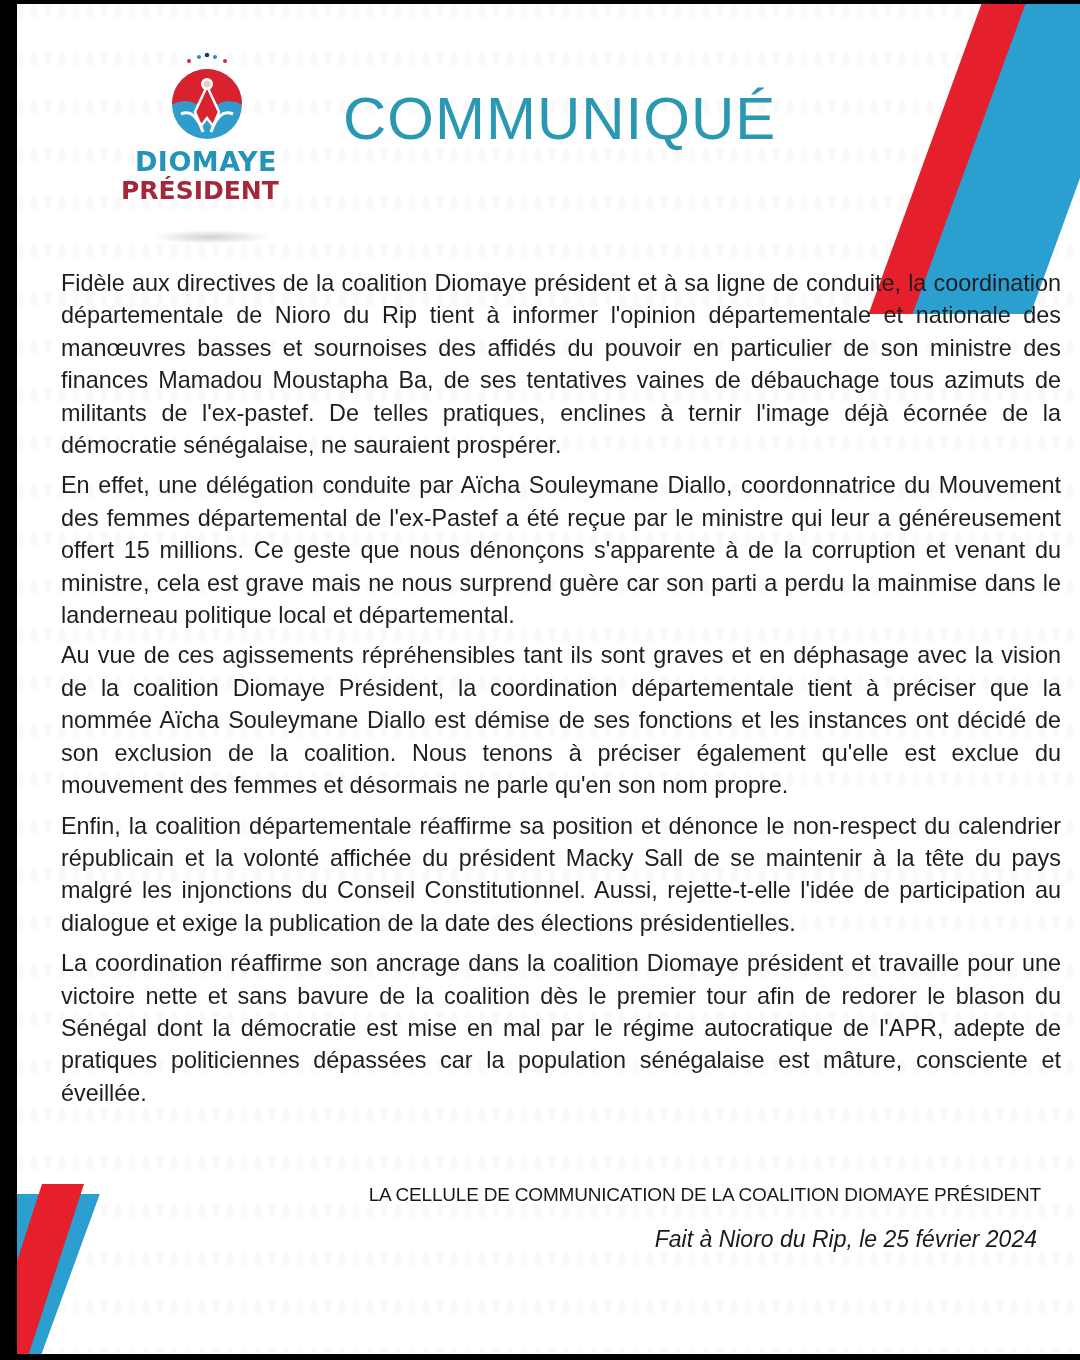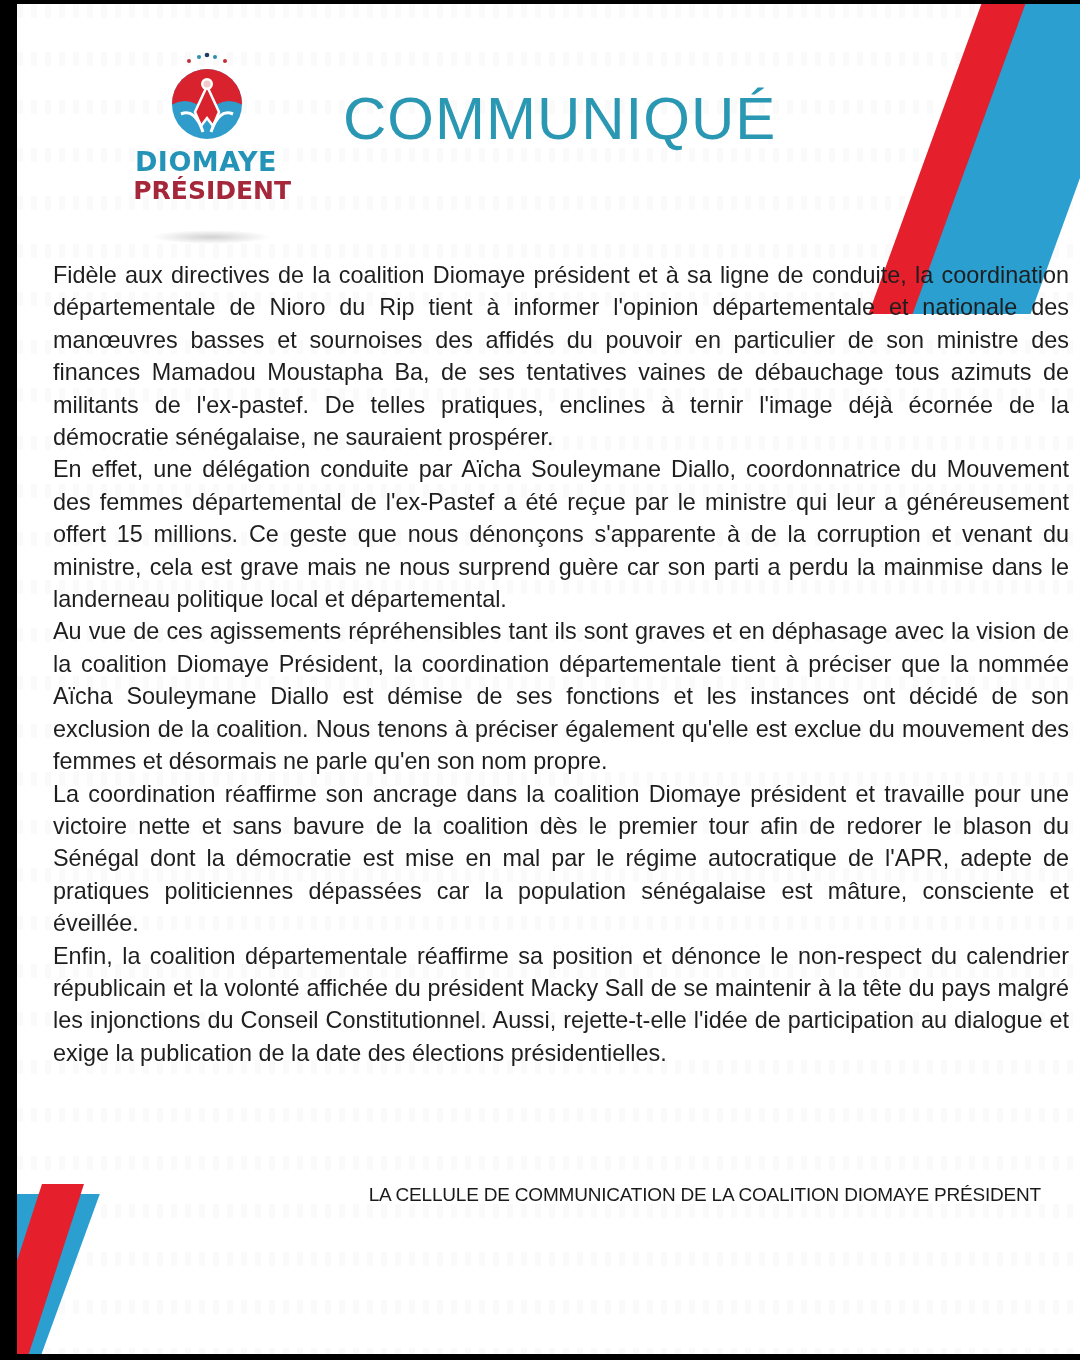--- a/index.html
+++ b/index.html
@@ -59,21 +59,21 @@
     }
     .logo-text-1 {
       position: absolute; left: 0; top: 94px; width: 170px;
       text-align: center;
       font-family: "DejaVu Sans", sans-serif; font-weight: bold;
       font-size: 27px; letter-spacing: 0.5px;
       color: #2493b8;
     }
     .logo-text-2 {
       position: absolute; left: 0; top: 124px; width: 170px;
-      text-align: right;
+      text-align: left;
       font-family: "DejaVu Sans", sans-serif; font-weight: bold;
       font-size: 25px;
       color: #a5283a;
     }
     .logo-shadow {
       position: absolute; left: 30px; top: 178px; width: 120px; height: 14px;
       border-radius: 50%;
       background: radial-gradient(ellipse at center, rgba(0,0,0,0.18), rgba(0,0,0,0) 70%);
     }
     .title-1 {
@@ -92,21 +92,21 @@
     }
     
     .body-text {
       position: absolute; left: 36px; top: 255px; width: 1016px;
       font-family: "Liberation Sans", sans-serif;
       font-size: 23.4px;
       line-height: 32.4px;
       color: #1e1e1e;
       text-align: justify;
     }
-    .body-text p { margin: 0; }
+    .body-text p { margin: 8px; }
     .signature {
       position: absolute; left: 64px; top: 1180px; width: 960px;
       font-family: "Liberation Sans", sans-serif;
       font-size: 19px;
       color: #1a1a1a;
       text-align: right;
       letter-spacing: -0.2px;
     }
     .dateline {
       position: absolute; left: 300px; top: 1222px; width: 720px;
@@ -154,18 +154,19 @@
     <div class="logo-text-2">PRÉSIDENT</div>
     <div class="logo-shadow"></div>
   </div>
 
   <div class="title-1">COMMUNIQUÉ</div>
 
   <div class="body-text">
     <p>Fidèle aux directives de la coalition Diomaye président et à sa ligne de conduite, la coordination départementale de Nioro du Rip tient à informer l'opinion départementale et nationale des manœuvres basses et sournoises des affidés du pouvoir en particulier de son ministre des finances Mamadou Moustapha Ba, de ses tentatives vaines de débauchage tous azimuts de militants de l'ex-pastef. De telles pratiques, enclines à ternir l'image déjà écornée de la démocratie sénégalaise, ne sauraient prospérer.</p>
     <p>En effet, une délégation conduite par Aïcha Souleymane Diallo, coordonnatrice du Mouvement des femmes départemental de l'ex-Pastef a été reçue par le ministre qui leur a généreusement offert 15 millions. Ce geste que nous dénonçons s'apparente à de la corruption et venant du ministre, cela est grave mais ne nous surprend guère car son parti a perdu la mainmise dans le landerneau politique local et départemental.</p>
     <p>Au vue de ces agissements répréhensibles tant ils sont graves et en déphasage avec la vision de la coalition Diomaye Président, la coordination départementale tient à préciser que la nommée Aïcha Souleymane Diallo est démise de ses fonctions et les instances ont décidé de son exclusion de la coalition. Nous tenons à préciser également qu'elle est exclue du mouvement des femmes et désormais ne parle qu'en son nom propre.</p>
+    <p>Enfin, la coalition départementale réaffirme sa position et dénonce le non-respect du calendrier républicain et la volonté affichée du président Macky Sall de se maintenir à la tête du pays malgré les injonctions du Conseil Constitutionnel. Aussi, rejette-t-elle l'idée de participation au dialogue et exige la publication de la date des élections présidentielles.</p>
     <p>La coordination réaffirme son ancrage dans la coalition Diomaye président et travaille pour une victoire nette et sans bavure de la coalition dès le premier tour afin de redorer le blason du Sénégal dont la démocratie est mise en mal par le régime autocratique de l'APR, adepte de pratiques politiciennes dépassées car la population sénégalaise est mâture, consciente et éveillée.</p>
-    <p>Enfin, la coalition départementale réaffirme sa position et dénonce le non-respect du calendrier républicain et la volonté affichée du président Macky Sall de se maintenir à la tête du pays malgré les injonctions du Conseil Constitutionnel. Aussi, rejette-t-elle l'idée de participation au dialogue et exige la publication de la date des élections présidentielles.</p>
   </div>
 
   <div class="signature">LA CELLULE DE COMMUNICATION DE LA COALITION DIOMAYE PRÉSIDENT</div>
+  <div class="dateline">Fait à Nioro du Rip, le 25 février 2024</div>
 </div>
 
 </body></html>

